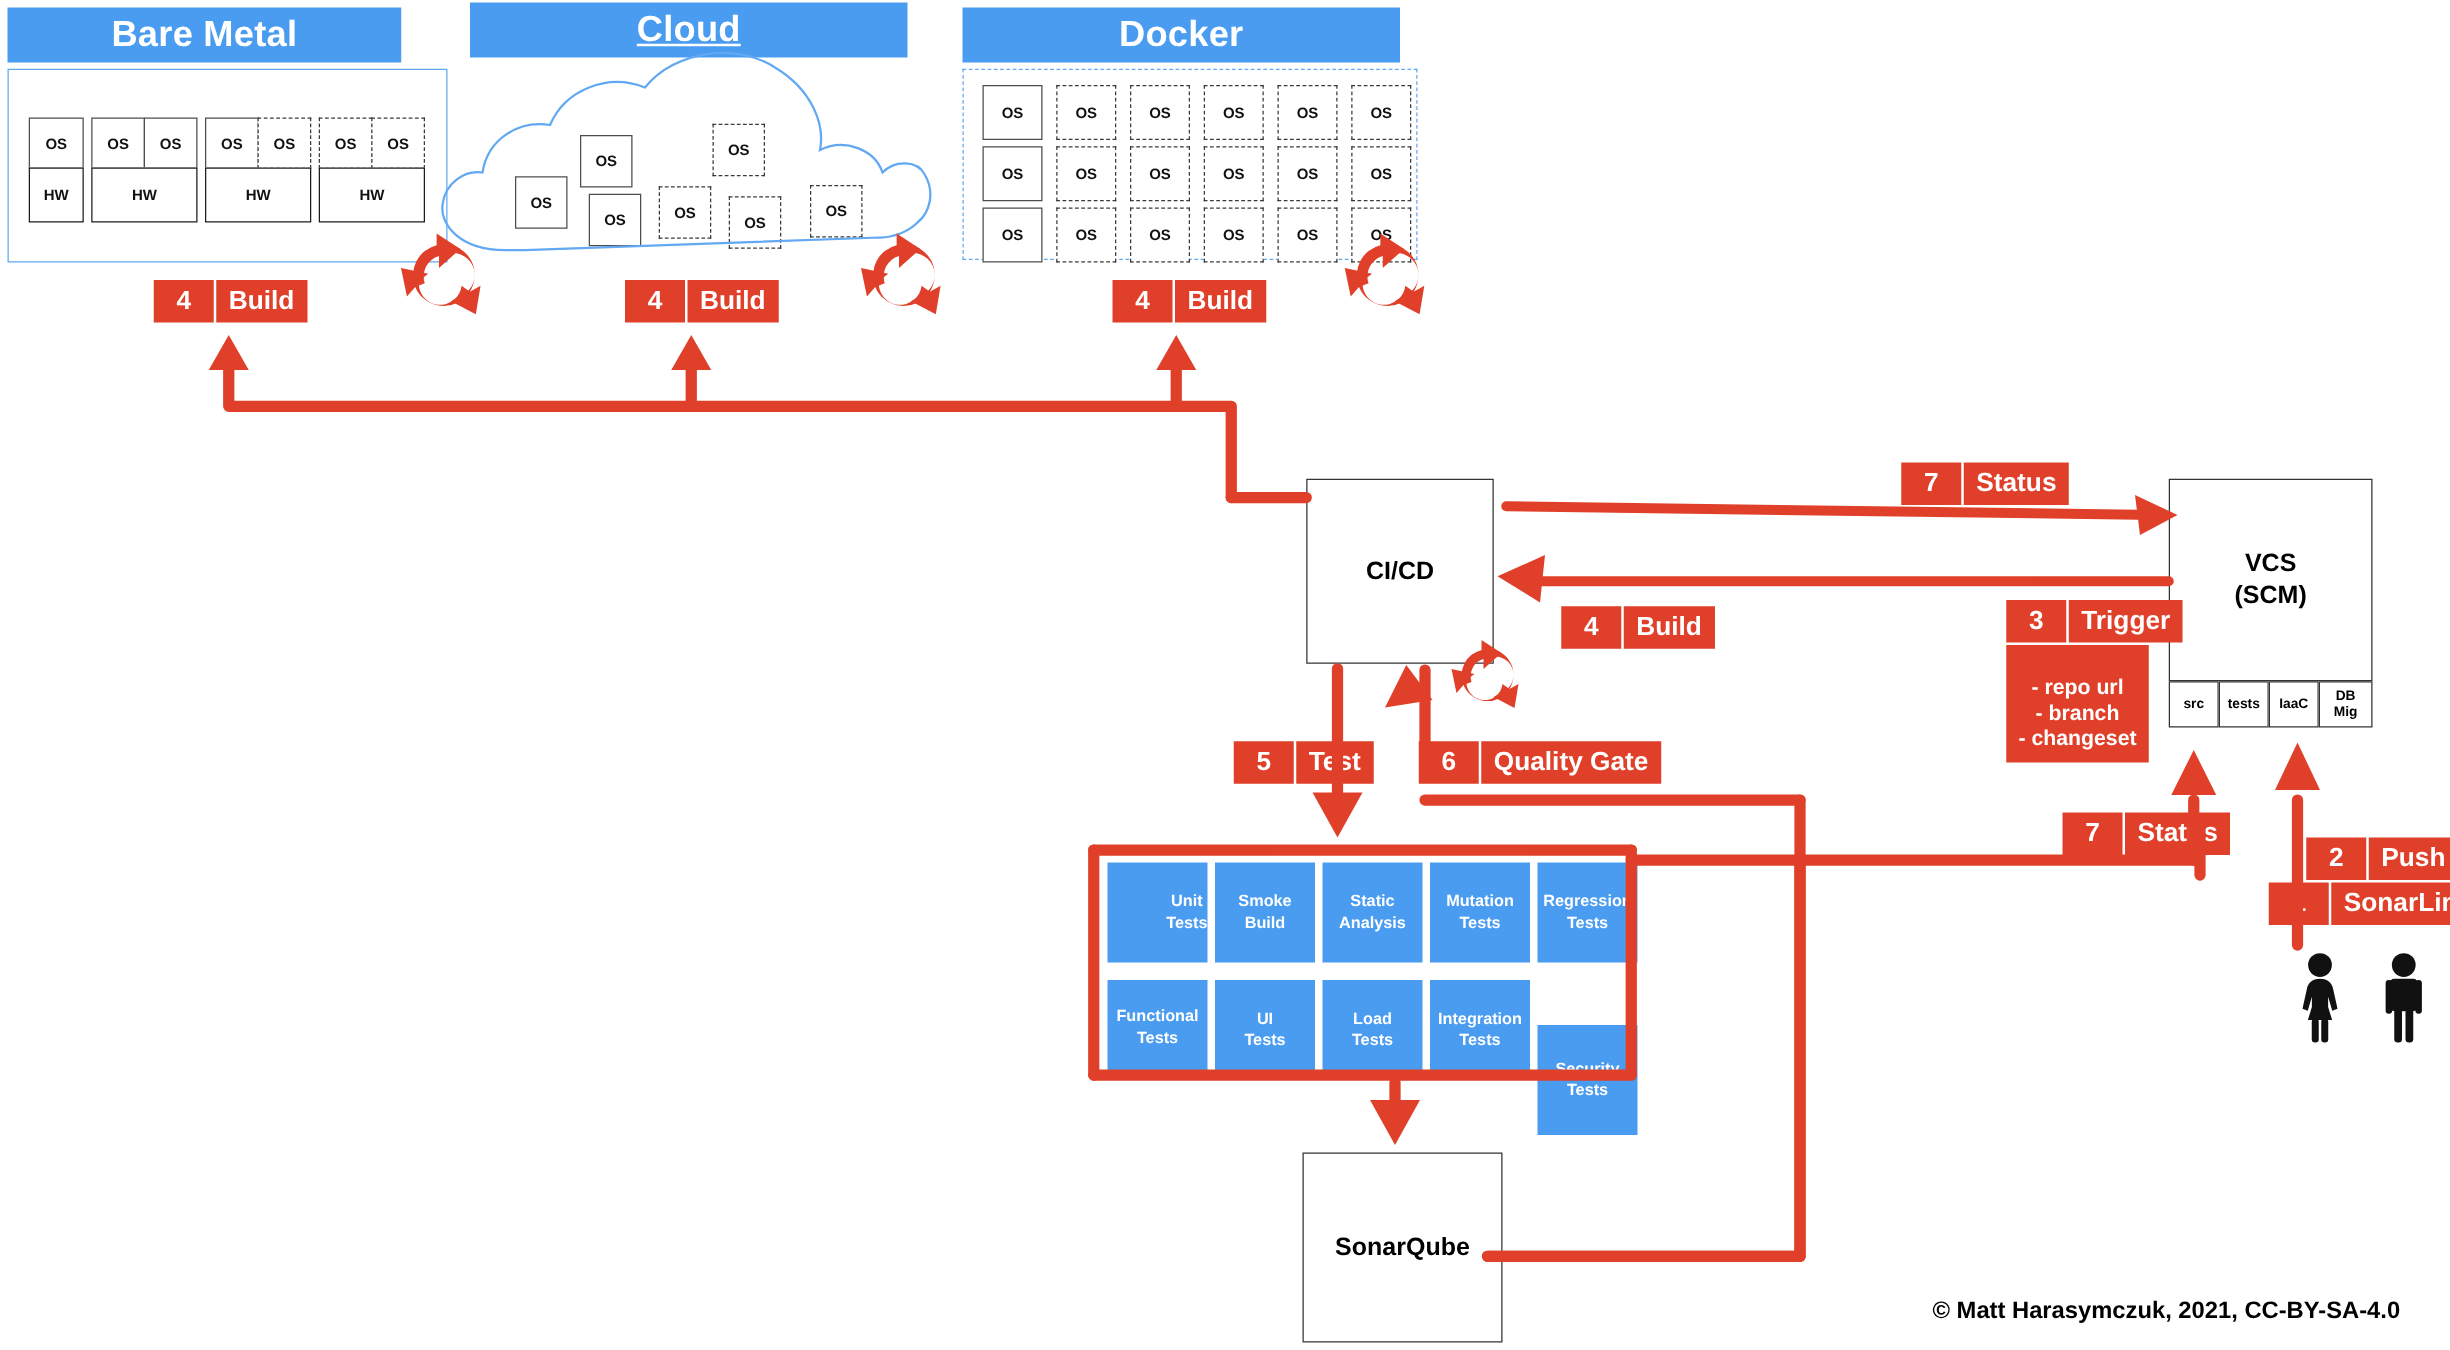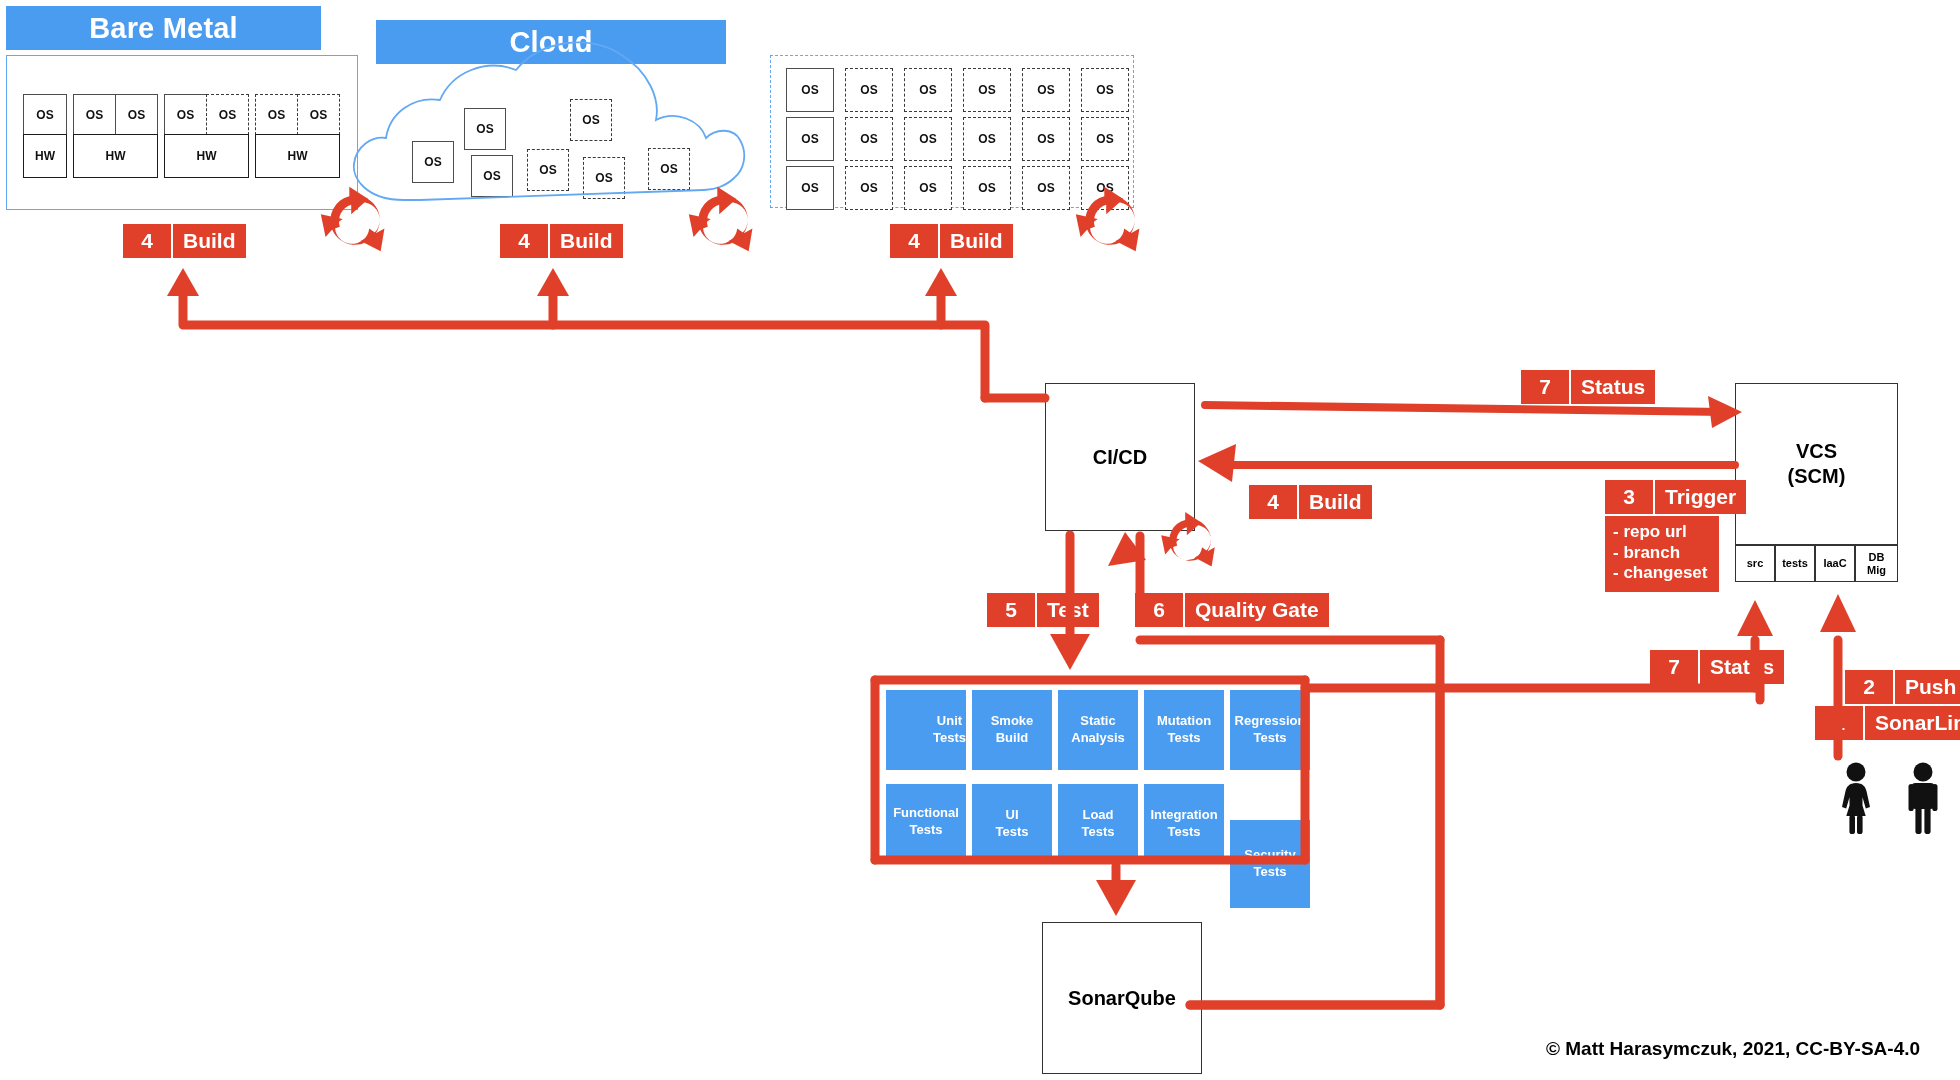--- a/index.html
+++ b/index.html
@@ -41,21 +41,21 @@
   }
   .badge .lbl{
     background:#e0402a;display:flex;align-items:center;justify-content:center;
     padding:0 10px;font-size:19px;margin-left:2px;white-space:nowrap;
   }
   .badge.big{height:34px;}
   .badge.big .num{font-size:21px;min-width:34px;}
   .badge.big .lbl{font-size:21px;}
   .trigger-body{
     background:#e0402a;color:#fff;font-weight:bold;font-size:17px;line-height:1.22;
-    padding:6px 8px 8px 8px;margin-top:2px;white-space:pre-line;
+    padding:24px 8px 8px 8px;margin-top:2px;white-space:pre-line;text-align:center;
   }
 
   
   .node-box{
     border:1.6px solid #333;background:#fff;box-sizing:border-box;
     display:flex;align-items:center;justify-content:center;text-align:center;
     font-size:20px;font-weight:bold;line-height:1.25;
   }
   .vcs-sub{border:1.4px solid #333;box-sizing:border-box;display:flex;
     align-items:center;justify-content:center;text-align:center;
@@ -118,21 +118,21 @@
     </div>
   <div class="abs hw-box" style="left:255px;top:134px;width:85px;height:44px;">
     <span>HW</span>
     </div>
 
   <div class="abs badge big" style="left:123px;top:224px;">
     <span class="num">4</span>
     <span class="lbl">Build</span>
   </div>
 
-  <div class="abs plat-header" style="left:376px;top:20px;width:350px;height:44px;font-size:29px;">
+  <div class="abs plat-header" style="left:376px;top:2px;width:350px;height:44px;font-size:29px;text-decoration:underline;">
     <span>Cloud</span>
   </div>
 
   <div class="abs os-box" style="left:412px;top:141px;width:42px;height:42px;">
     <span>OS</span>
     </div>
   <div class="abs os-box" style="left:464px;top:108px;width:42px;height:42px;">
     <span>OS</span>
     </div>
   <div class="abs os-box" style="left:471px;top:155px;width:42px;height:42px;">
@@ -149,20 +149,23 @@
     </div>
   <div class="abs os-box dashed" style="left:648px;top:148px;width:42px;height:42px;">
     <span>OS</span>
     </div>
 
   <div class="abs badge big" style="left:500px;top:224px;">
     <span class="num">4</span>
     <span class="lbl">Build</span>
   </div>
 
+  <div class="abs plat-header" style="left:770px;top:6px;width:350px;height:44px;font-size:29px;">
+    <span>Docker</span>
+  </div>
   <div class="abs docker-frame" style="left:770px;top:55px;width:364px;height:153px;"></div>
 
   <div id="docker-grid">
       <div class="abs os-box" style="left: 786px; top: 68px; width: 48px; height: 44px;">
         <span>OS</span>
       </div>
       <div class="abs os-box dashed" style="left: 845px; top: 68px; width: 48px; height: 44px;">
         <span>OS</span>
       </div>
       <div class="abs os-box dashed" style="left: 904px; top: 68px; width: 48px; height: 44px;">

